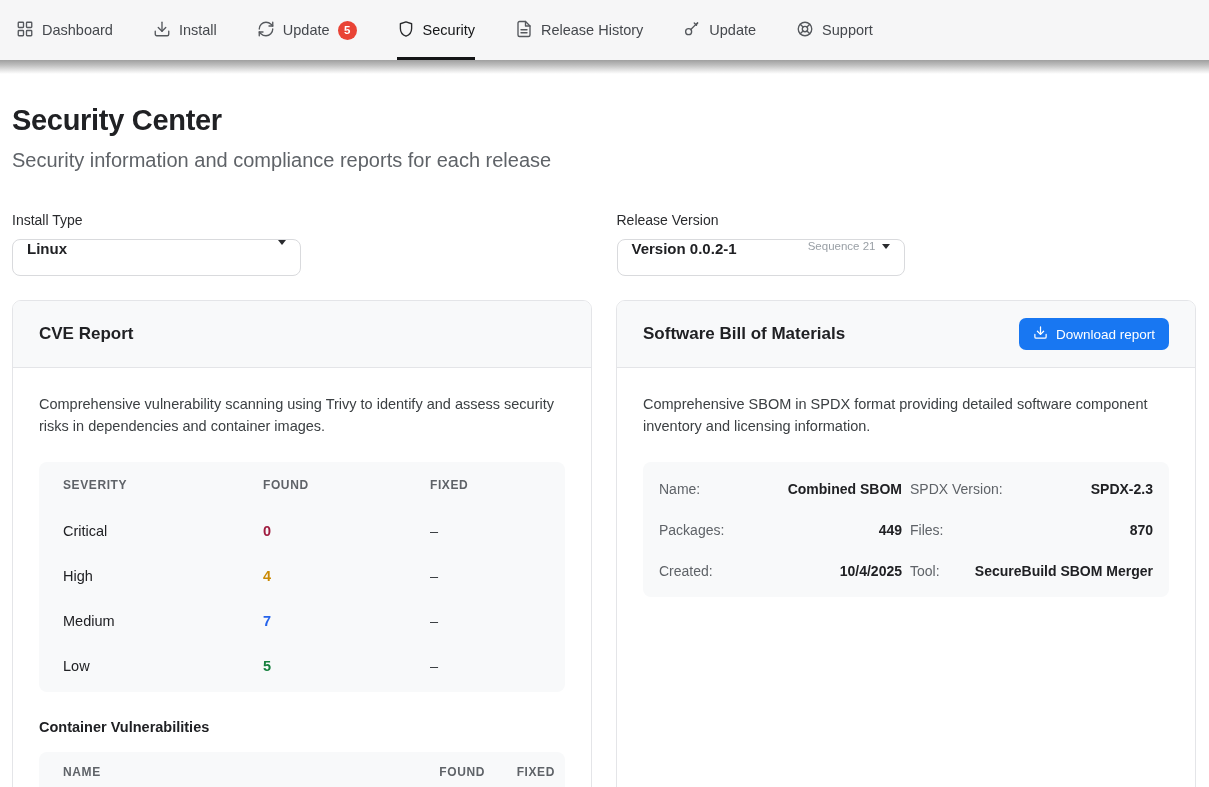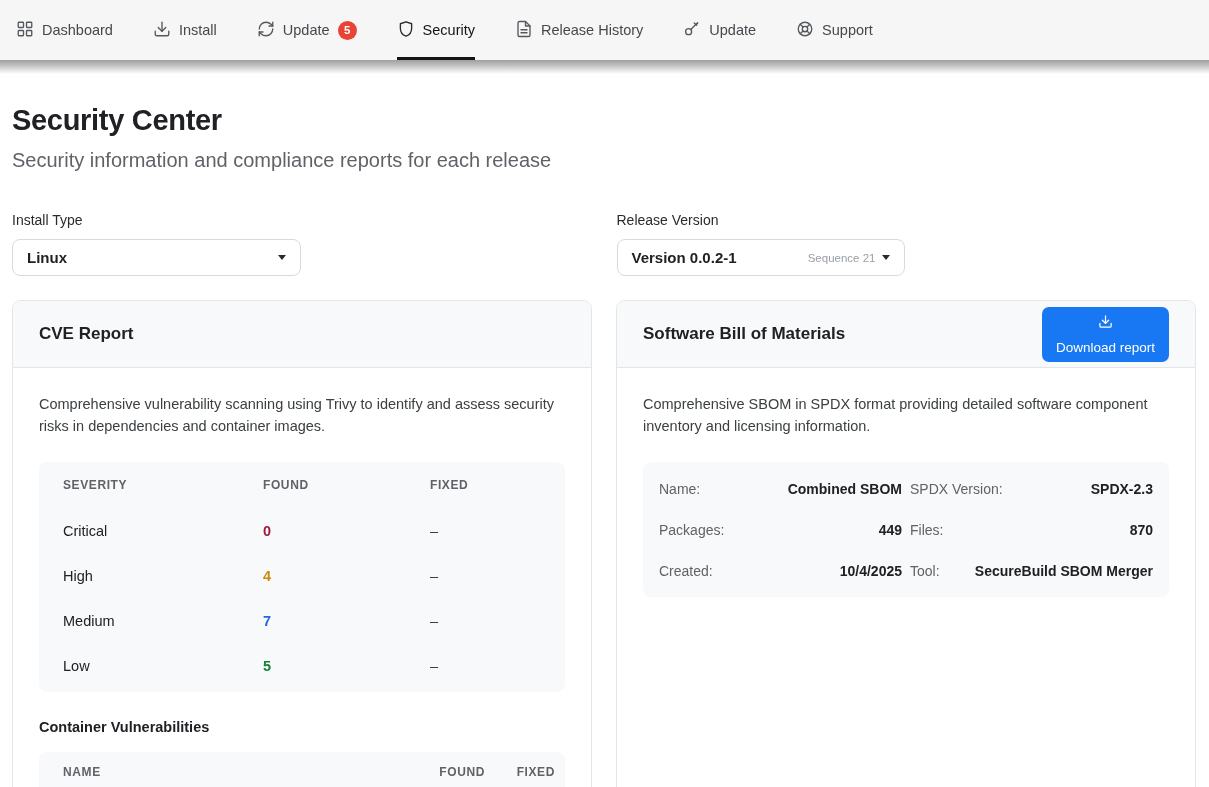--- a/index.html
+++ b/index.html
@@ -24,21 +24,21 @@
   .main { padding:0 13px 0 12px; }
   .page-title { font-size:29px; font-weight:700; letter-spacing:-0.3px;
     color:#202124; margin-top:30px; }
   .page-subtitle { font-size:20px; color:#5f6368; margin-top:12px; }
 
   
   .filters { display:flex; gap:25px; margin-top:40px; }
   .filter-group { width:580px; }
   .filter-label { font-size:14px; color:#2a2b2e; margin-bottom:11px; }
   .select { height:37px; background:#fff; border:1px solid #d9dadd; border-radius:8px;
-    display:flex; align-items:center; justify-content:space-between; padding:0 14px;
+    display:flex; align-items:flex-start; justify-content:space-between; padding:0 14px;
     cursor:pointer; }
   .select-install { width:289px; }
   .select-release { width:288px; }
   .select-value { font-size:15px; font-weight:700; color:#202124; }
   .select-right { display:flex; align-items:center; gap:6px; }
   .select-sub { font-size:11.5px; color:#9aa0a6; }
   .caret { width:0; height:0; border-left:4.5px solid transparent;
     border-right:4.5px solid transparent; border-top:5.5px solid #2a2b2e; }
 
   
@@ -65,21 +65,21 @@
 
   .sub-heading { font-size:14.5px; font-weight:600; color:#202124; margin-top:27px; }
   .cont-table-head { margin-top:17px; background:#f8f9fa; border-radius:8px 8px 0 0;
     height:40px; display:grid; grid-template-columns:1fr 86px 70px; align-items:center;
     padding:0 10px 0 24px; }
   .cont-table-head .th:nth-child(2), .cont-table-head .th:nth-child(3) { text-align:right; }
 
   
   .download-btn { display:flex; align-items:center; gap:8px; background:#1877f2;
     color:#fff; border:none; border-radius:7px; padding:7px 14px; font-size:13.5px;
-    font-weight:500; cursor:pointer; font-family:"Liberation Sans", sans-serif;flex-direction:column; }
+    font-weight:500; cursor:pointer; font-family:"Liberation Sans", sans-serif; }
   .download-btn svg { width:15px; height:15px; stroke:#fff; }
   .sbom-grid { margin-top:25px; background:#f8f9fa; border-radius:8px;
     padding:10px 16px; display:grid; grid-template-columns:1fr 1fr; column-gap:16px;gap:8px; }
   .sbom-cell { display:flex; justify-content:space-between; align-items:center;
     padding:8.5px 0; font-size:14px; }
   .sbom-label { color:#5f6368; }
   .sbom-value { font-weight:700; color:#202124; text-align:right; }
 </style>
 </head>
 <body>

